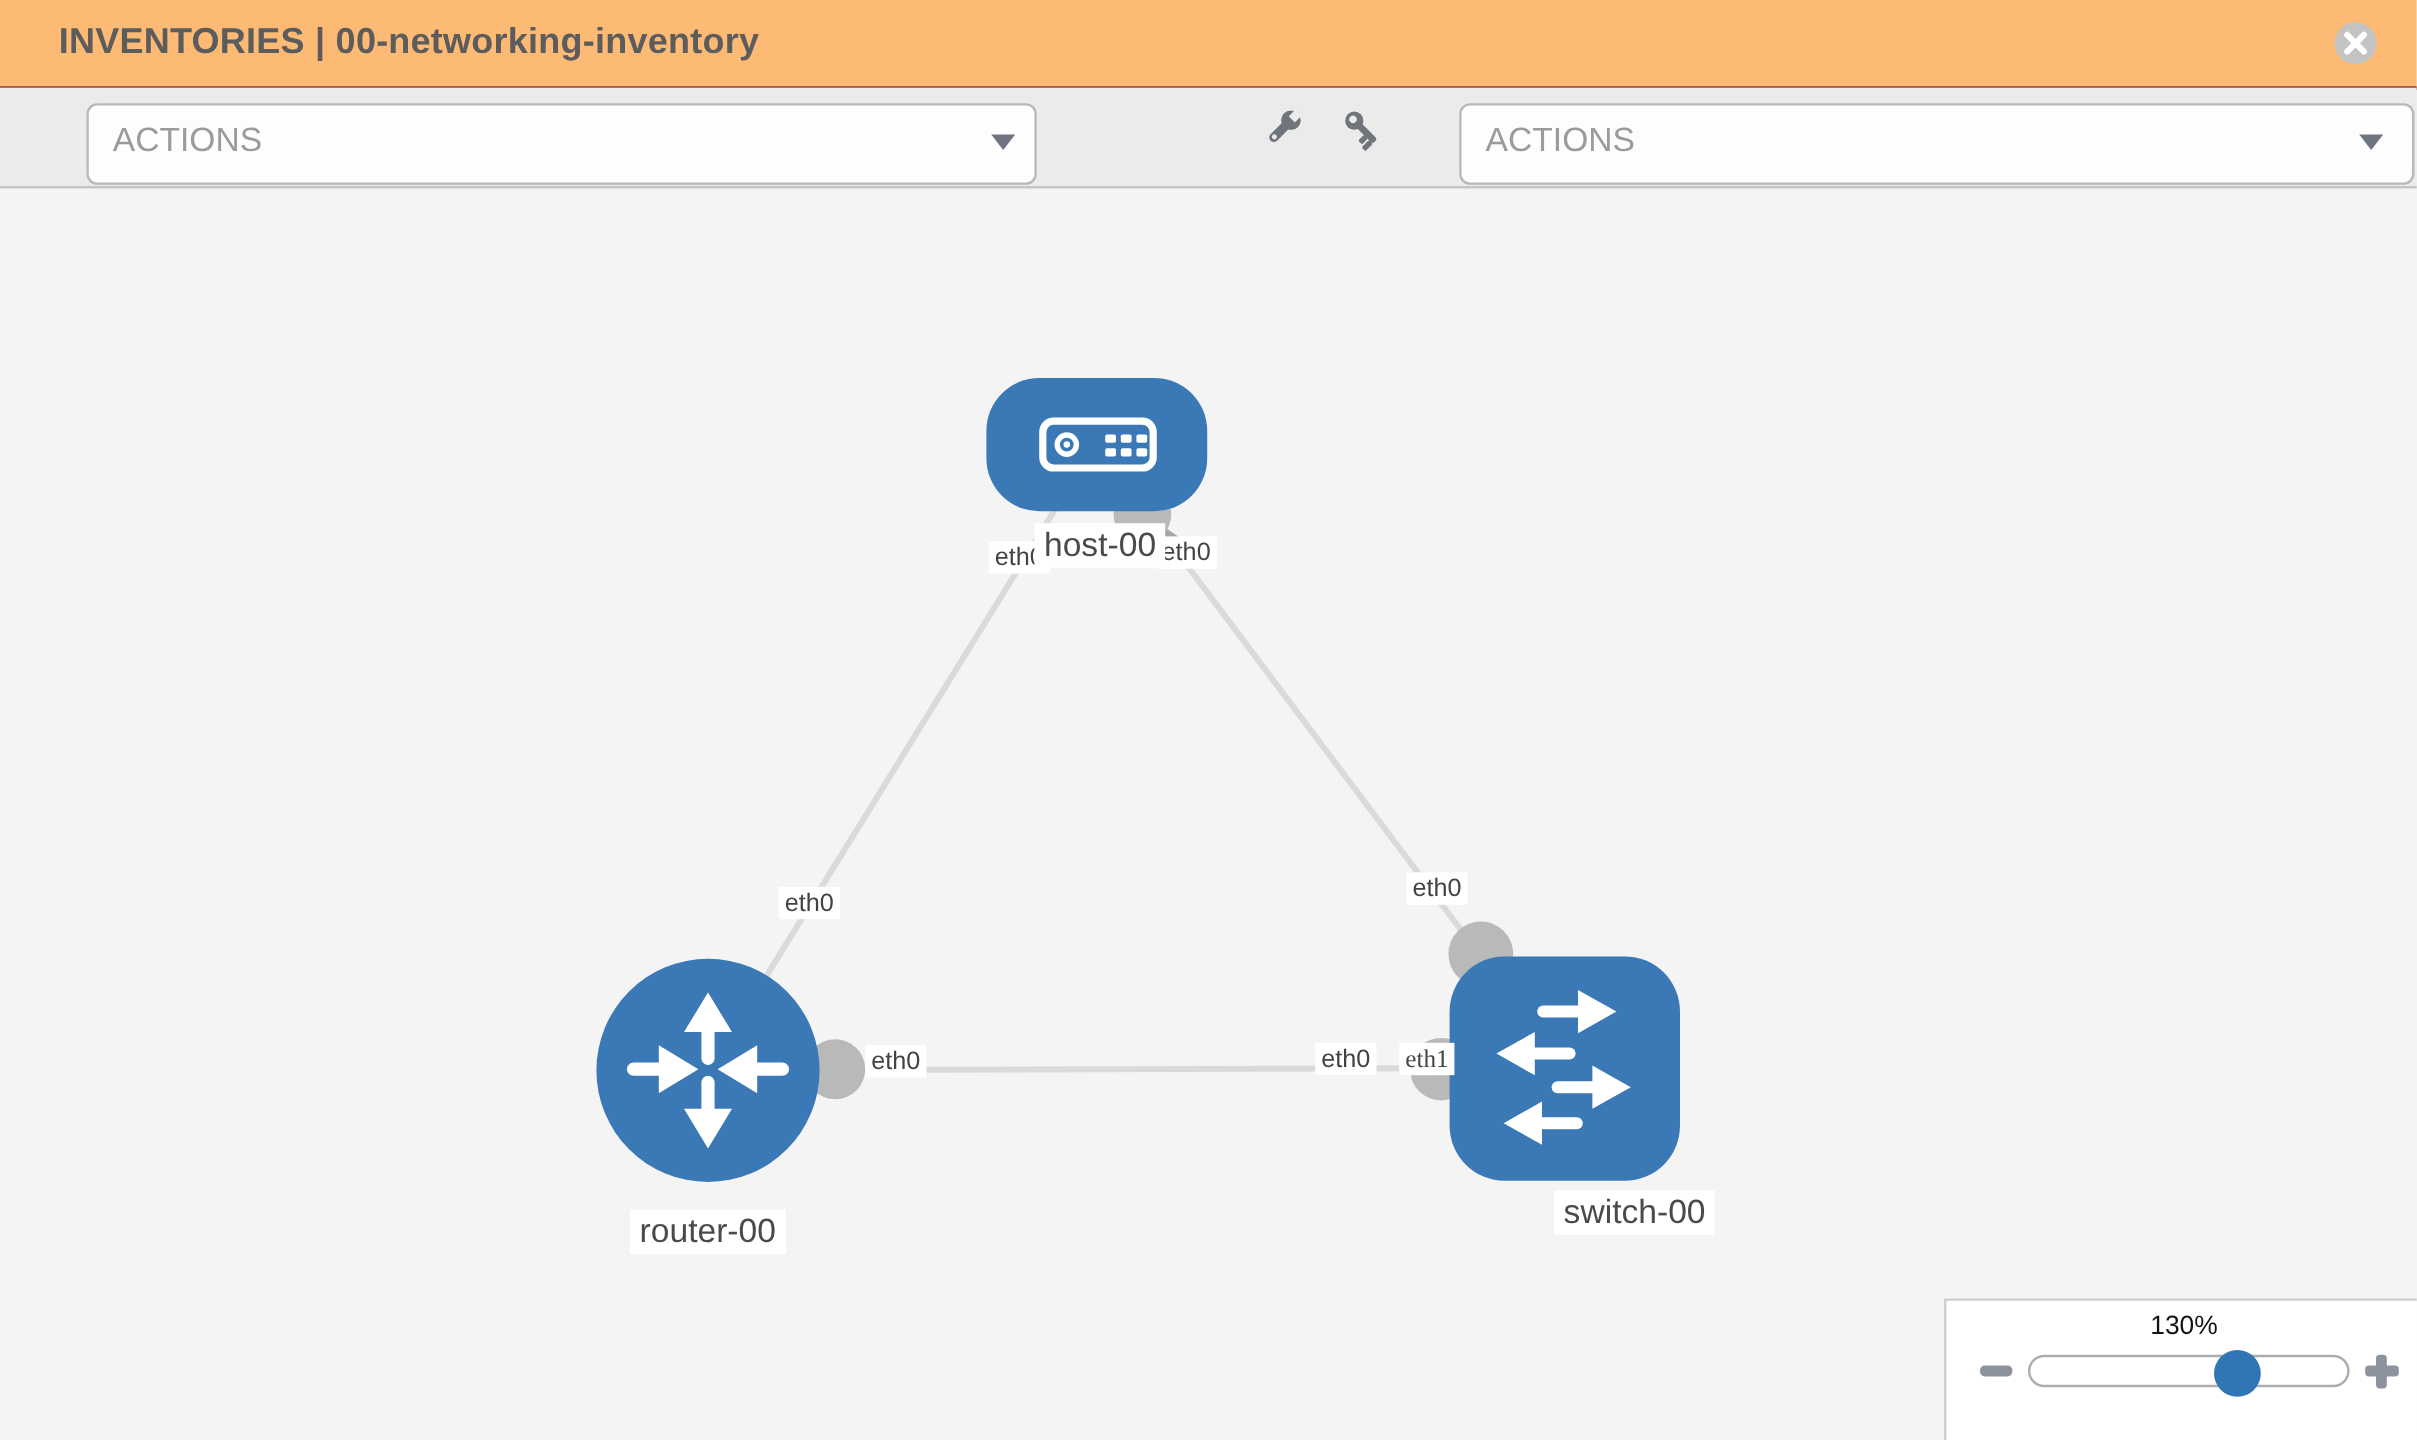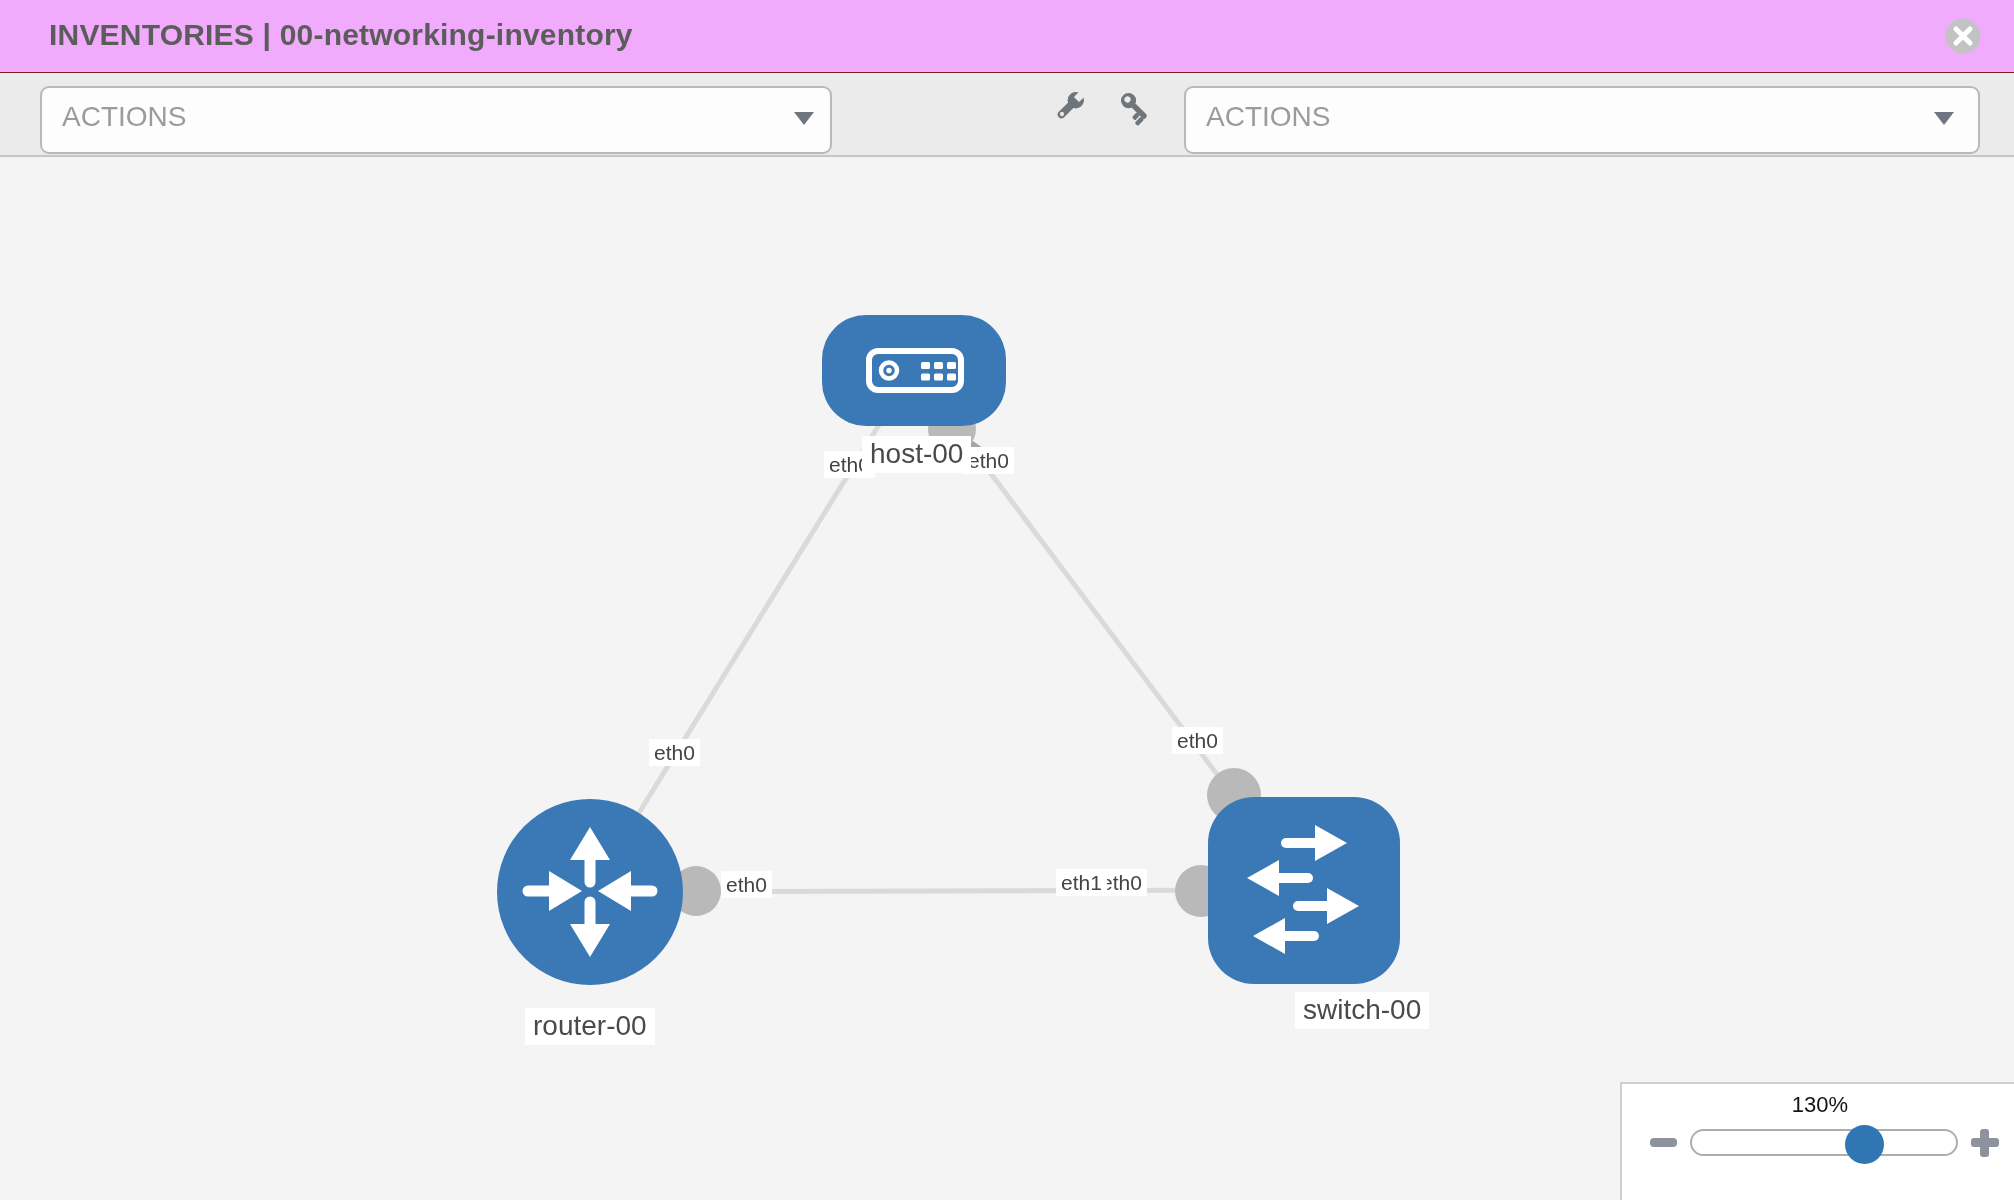--- a/index.html
+++ b/index.html
@@ -1,26 +1,26 @@
 <!DOCTYPE html>
 <html><head>
 <meta charset="utf-8">
 <style>
   html,body{margin:0;padding:0;}
   body{
     position:relative;width:2014px;height:1200px;overflow:hidden;
     background:#f4f4f4;font-family:"Liberation Sans",sans-serif;
   }
   
-  .hdr{position:absolute;left:0;top:0;width:2014px;height:72px;background:#f0abfc;border-bottom:3px solid #7f1d1d;}
+  .hdr{position:absolute;left:0;top:0;width:2014px;height:72px;background:#fdba74;border-bottom:3px solid #7f1d1d;}
   .hdr-title{position:absolute;left:49px;top:18px;font-size:30px;font-weight:bold;color:#5c5c5c;letter-spacing:.2px;}
   .close-btn{position:absolute;left:1944px;top:17px;width:38px;height:38px;cursor:pointer;}
   
   .tbar{position:absolute;left:0;top:73px;width:2014px;height:84px;background:#ebebeb;border-bottom:2px solid #c6c6c6;box-sizing:border-box;}
-  .ddl{position:absolute;top:13px;height:68px;background:#fdfdfd;border:2px solid #b9b9b9;border-radius:9px;box-sizing:border-box;}
+  .ddl{position:absolute;top:13px;height:68px;background:#fdfdfd;border:2px solid #b9b9b9;border-radius:9px;box-sizing:border-box;margin-left:32px;}
   .ddl-actions{left:40px;width:792px;}
   .ddl-search{left:1184px;width:796px;}
   .ddl-text{position:absolute;left:20px;top:13px;font-size:28px;color:#9b9b9b;}
   .caret{position:absolute;top:24px;width:0;height:0;border-left:10px solid transparent;border-right:10px solid transparent;border-top:13px solid #6f7580;}
   .tool-ico{position:absolute;top:13px;width:44px;height:44px;cursor:pointer;}
   
   .iface{position:absolute;background:#ffffff;color:#434343;font-size:21px;line-height:1.1;padding:2px 5px;white-space:nowrap;z-index:4;}
   .iface.under{z-index:3;}
   .iface.over{z-index:5;}
   .nodelbl{position:absolute;background:#ffffff;color:#4a4a4a;font-size:28px;line-height:1.1;padding:3px 8px;white-space:nowrap;z-index:6;}
@@ -146,21 +146,21 @@
     </g>
   </g>
 </svg>
 
 <div class="iface" style="left:824px;top:451px;">eth0</div>
 <div class="iface" style="left:963px;top:447px;">eth0</div>
 <div class="iface" style="left:649px;top:739px;">eth0</div>
 <div class="iface" style="left:1172px;top:727px;">eth0</div>
 <div class="iface" style="left:721px;top:871px;">eth0</div>
 <div class="iface under" style="left:1096px;top:869px;">eth0</div>
-<div class="iface over" style="left:1056px;top:869px;">eth1</div>
+<div class="iface over" style="left:1166px;top:869px;font-family:Liberation Serif, serif;">eth1</div>
 
 <div class="nodelbl" style="left:862px;top:436px;">host-00</div>
 <div class="nodelbl" style="left:525px;top:1008px;">router-00</div>
 <div class="nodelbl" style="left:1295px;top:992px;">switch-00</div>
 
 <div class="zoom-panel">
   <div class="zoom-level">130%</div>
   <div class="zoom-minus"></div>
   <div class="zoom-track"></div>
   <div class="zoom-thumb"></div>

